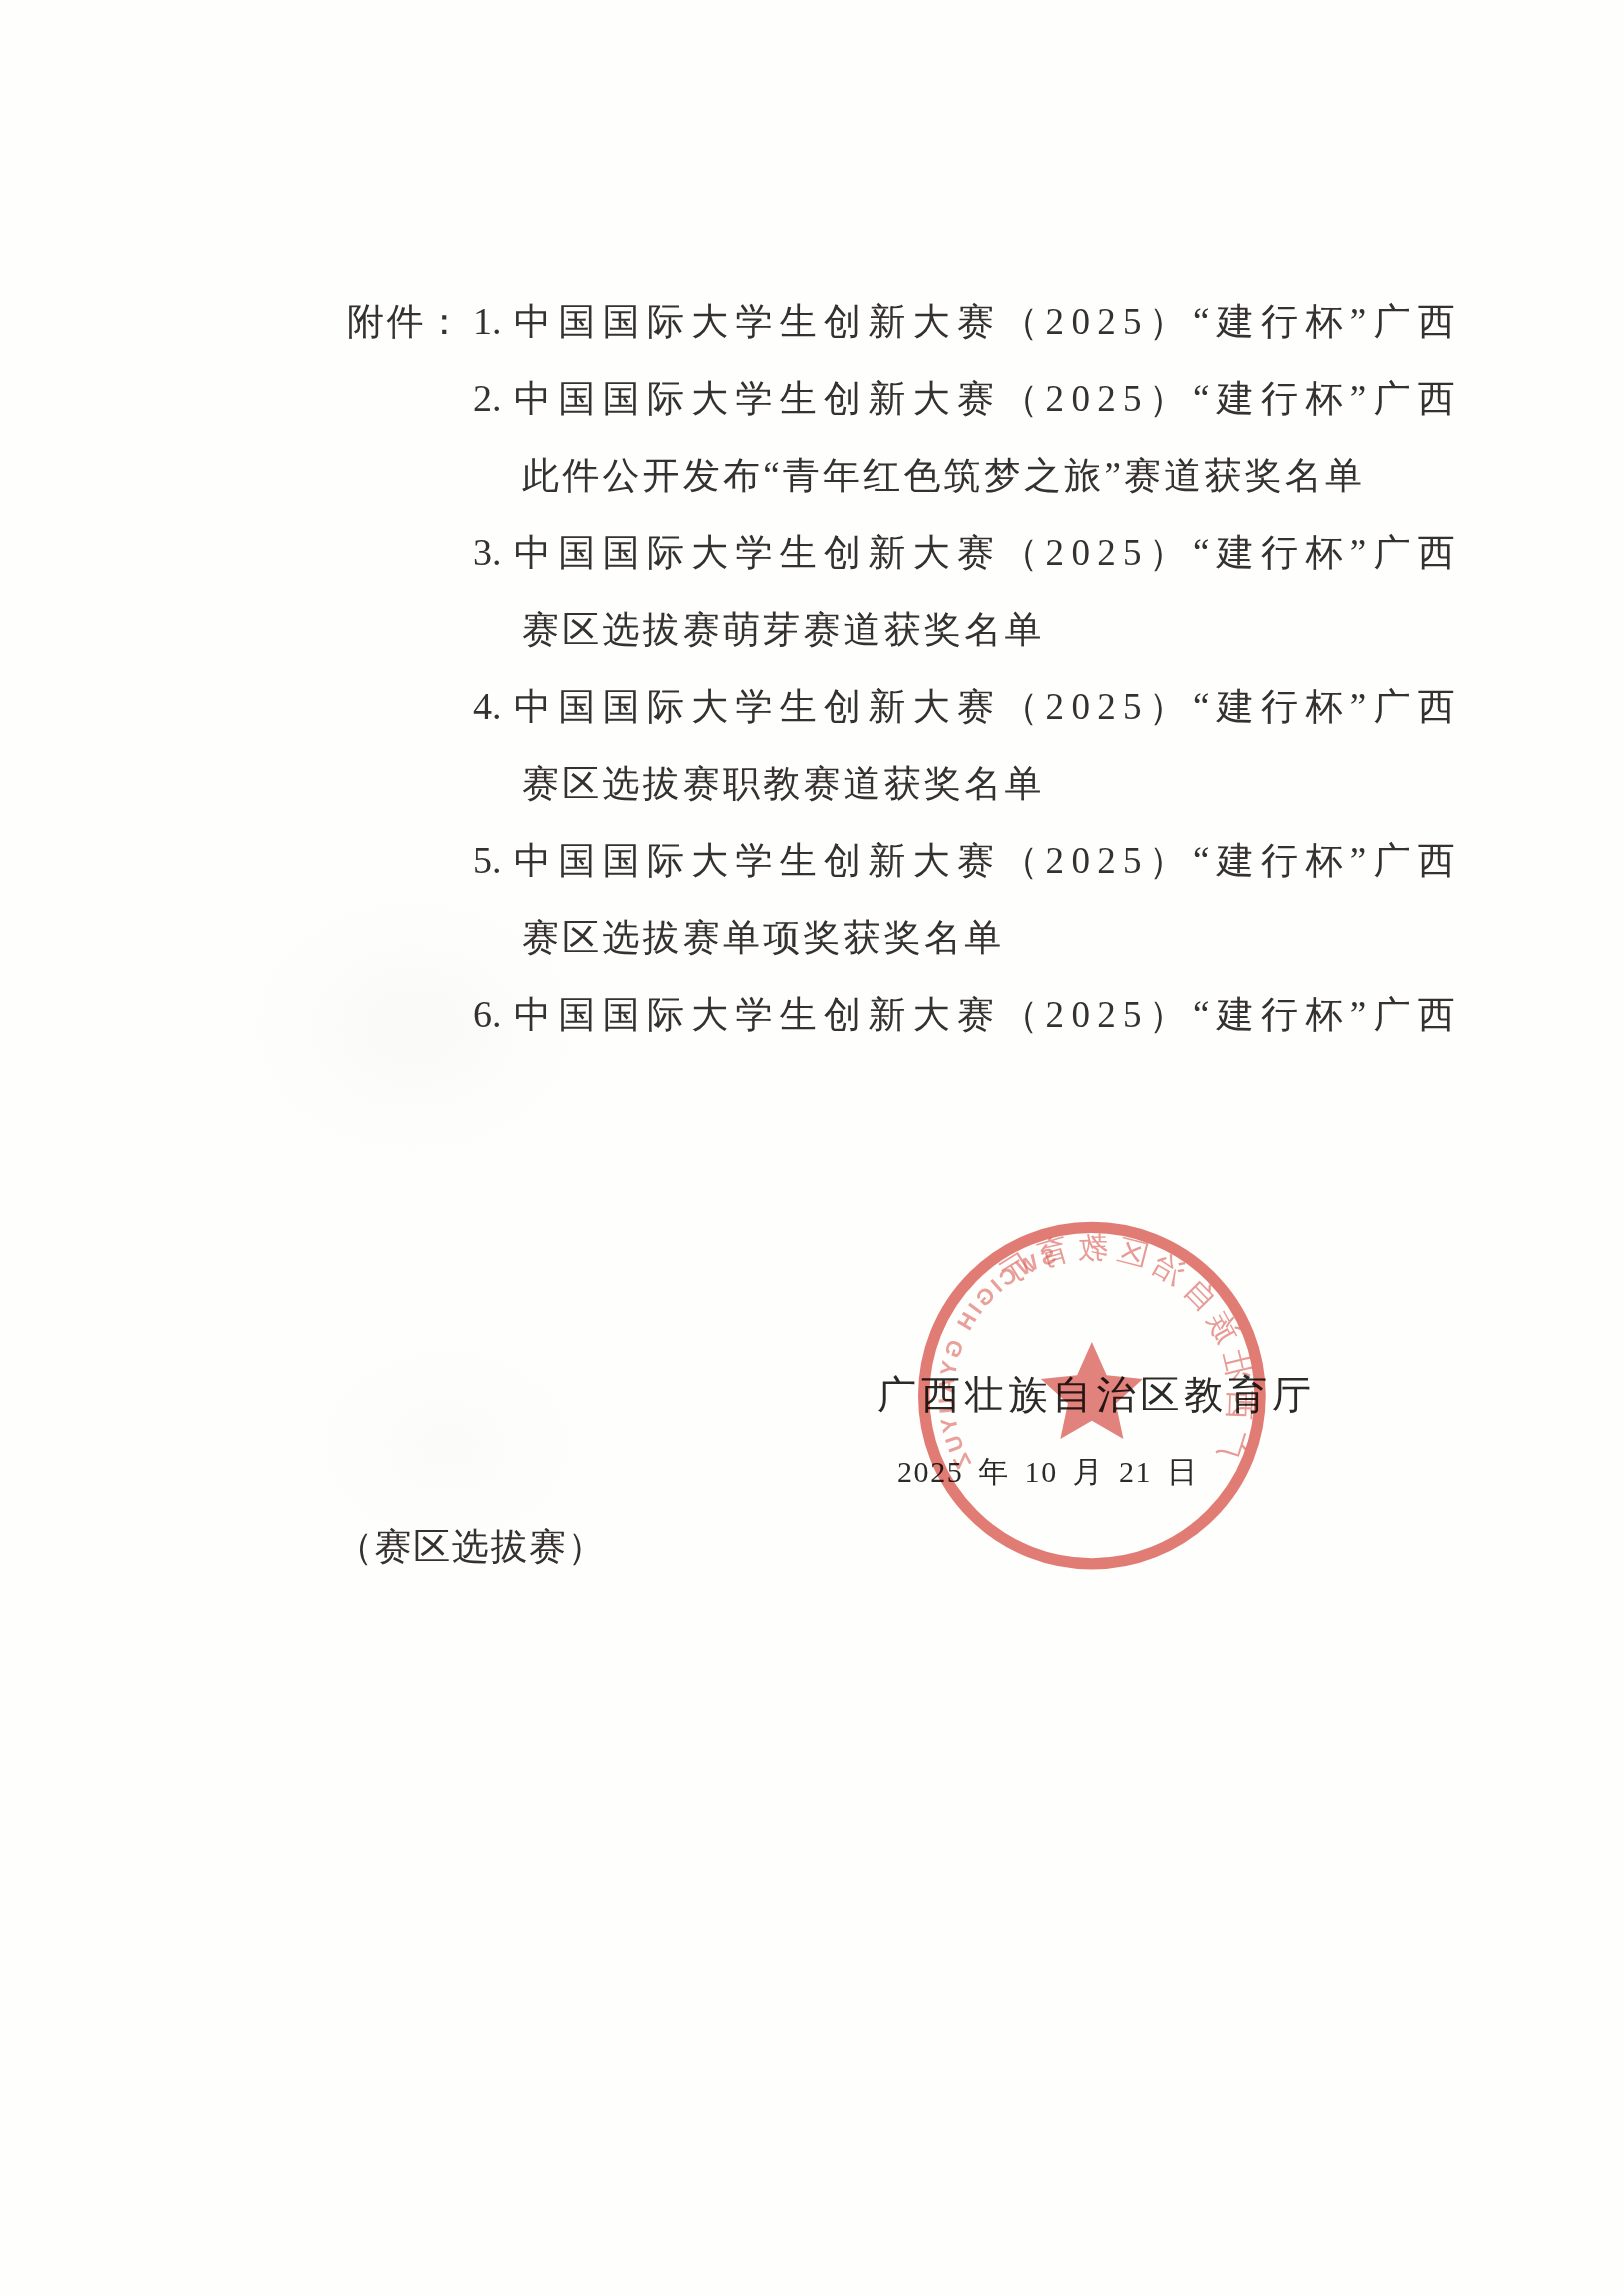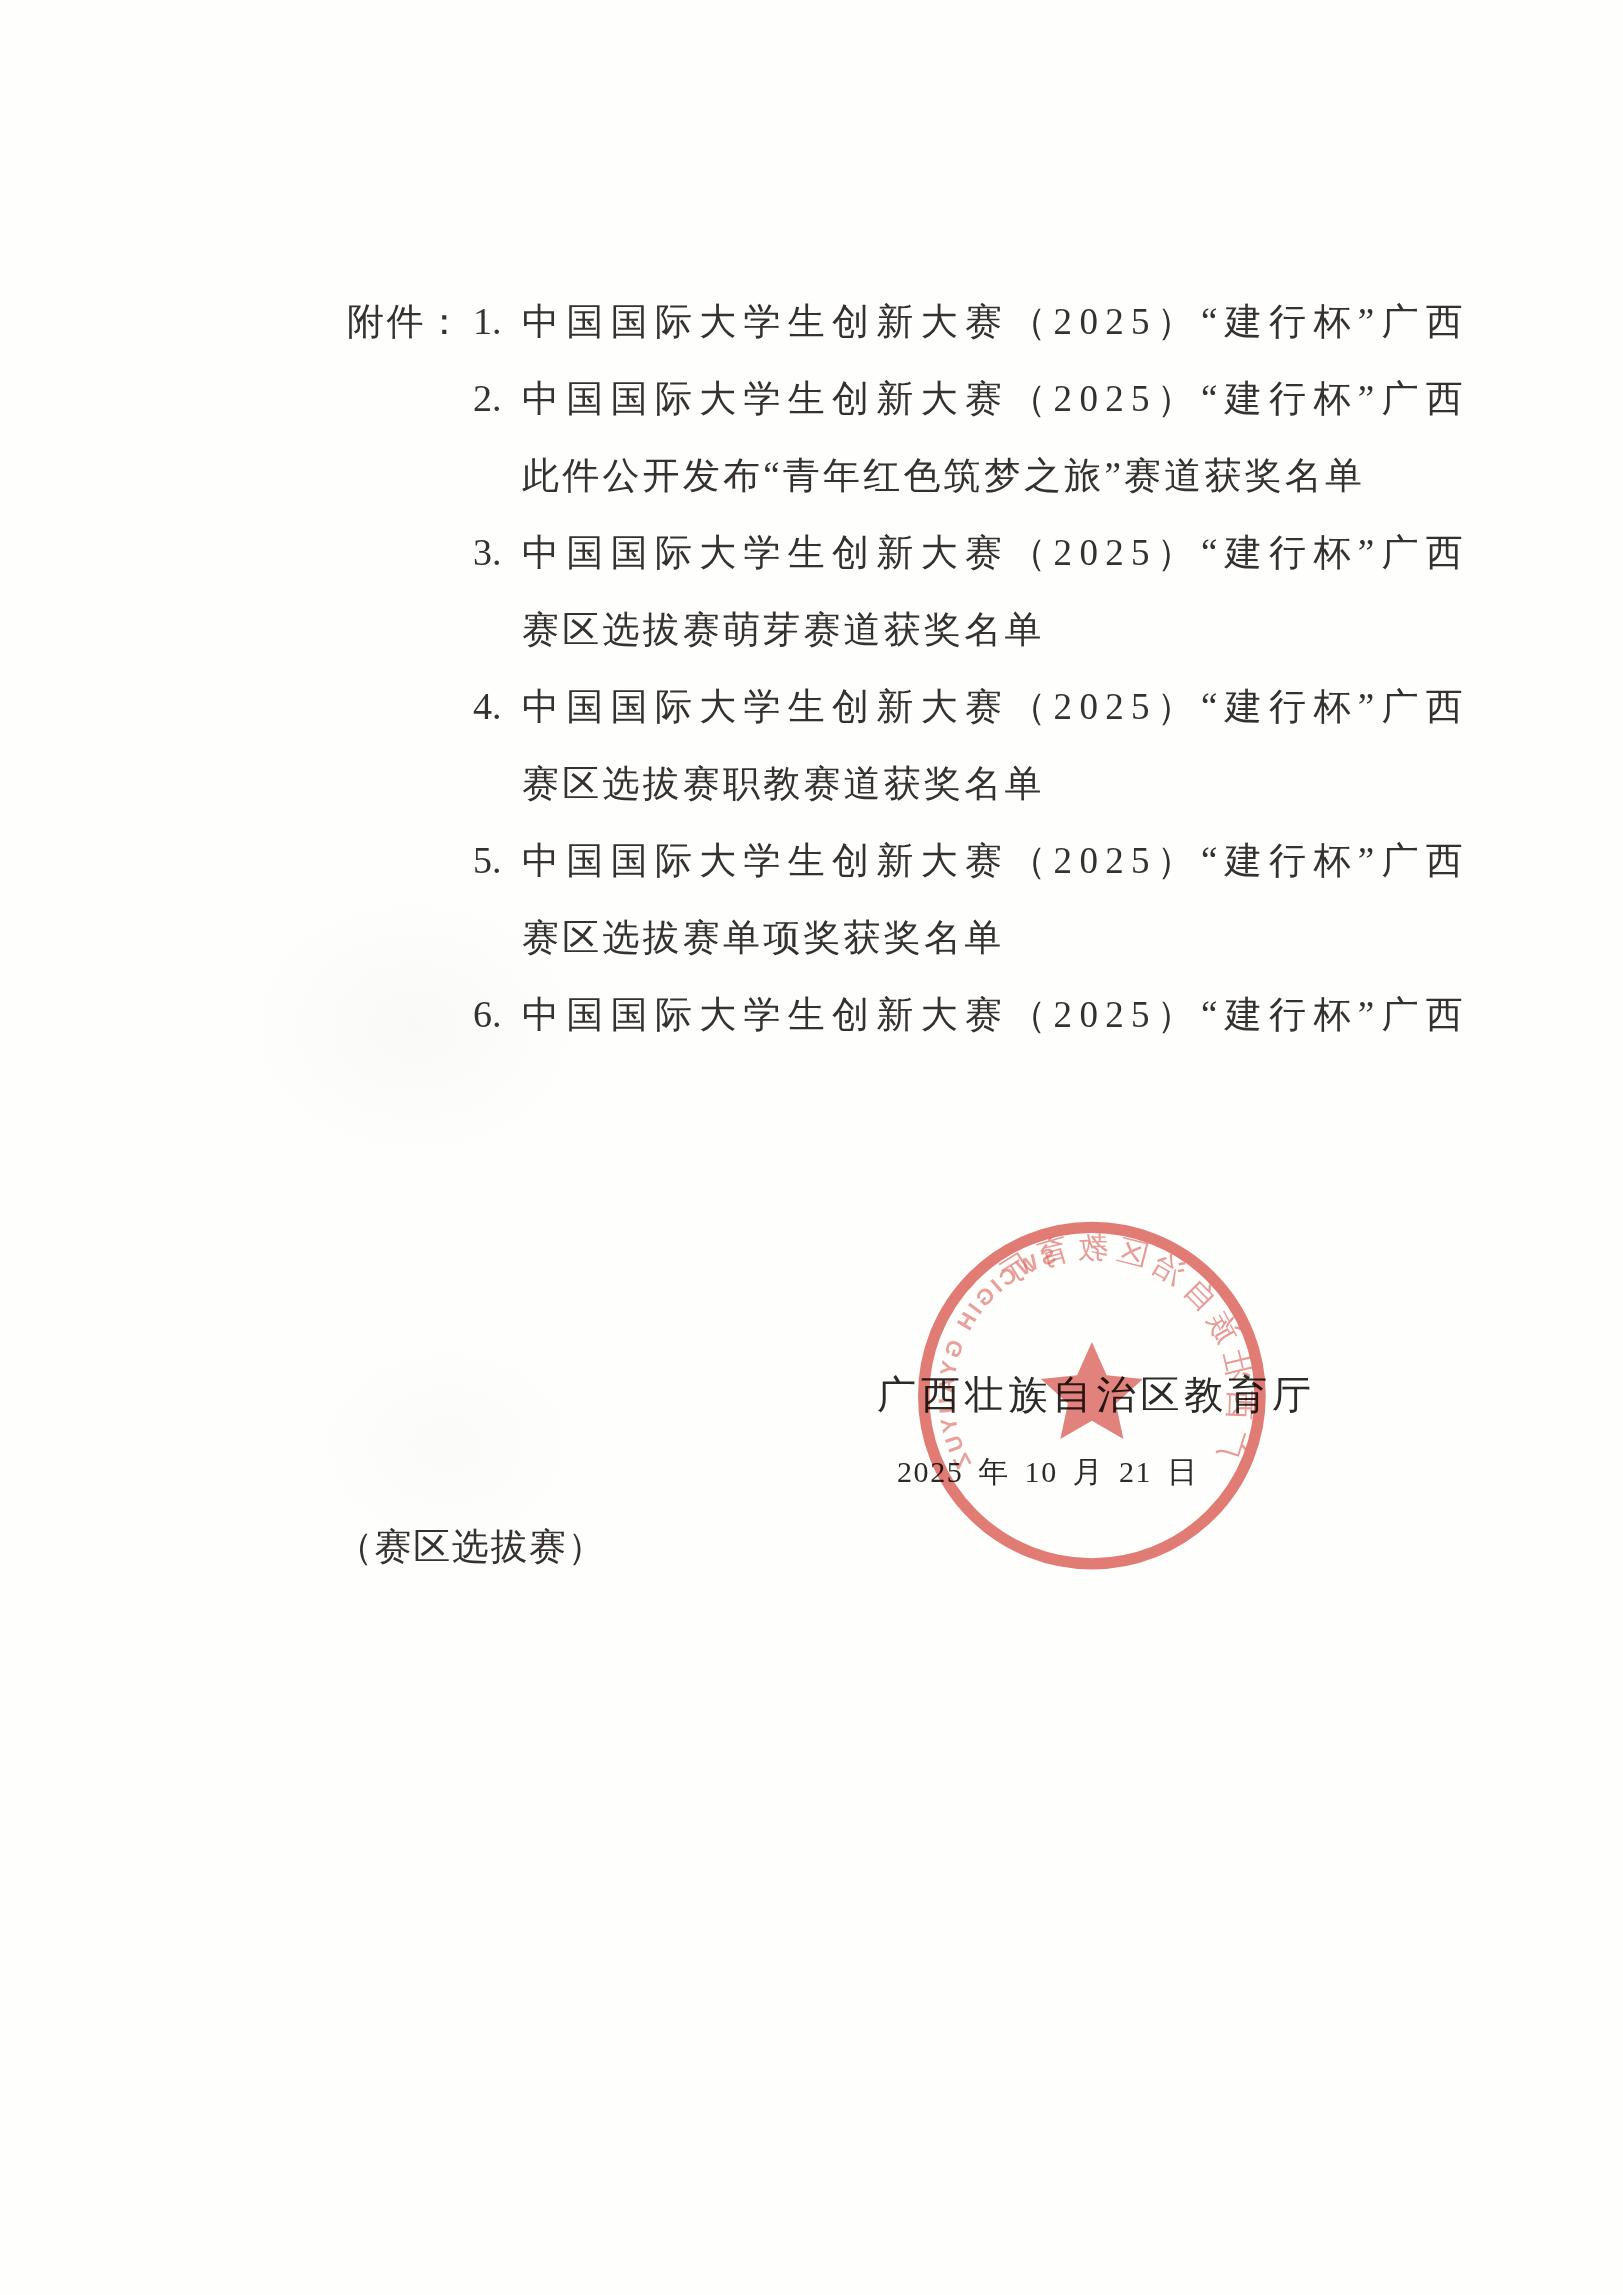--- a/index.html
+++ b/index.html
@@ -14,21 +14,21 @@
   .page { position: absolute; inset: 0; }
 
   
   .doc-list {
     position: absolute; left: 326px; top: 283px; width: 1186px;
     font-size: 37px;
   }
   .line { position: relative; height: 77px; line-height: 77px; white-space: nowrap; margin-left: 21px; }
   .lbl   { position: absolute; left: 0;     letter-spacing: 2.4px; }
   .num   { position: absolute; left: 126px; font-size: 38px; }
-  .txt   { position: absolute; left: 175px; letter-spacing: 7.3px; }
+  .txt   { position: absolute; left: 167px; letter-spacing: 7.3px; }
   .l2    { padding-left: 175px; letter-spacing: 3.2px; }
 
   
   .agency {
     position: absolute; left: 877px; top: 1374px;
     font-size: 39px; line-height: 42px; letter-spacing: 4.9px; color: #2c2a27;
     white-space: nowrap;
   }
   .sign-date {
     position: absolute; left: 897px; top: 1451px;

